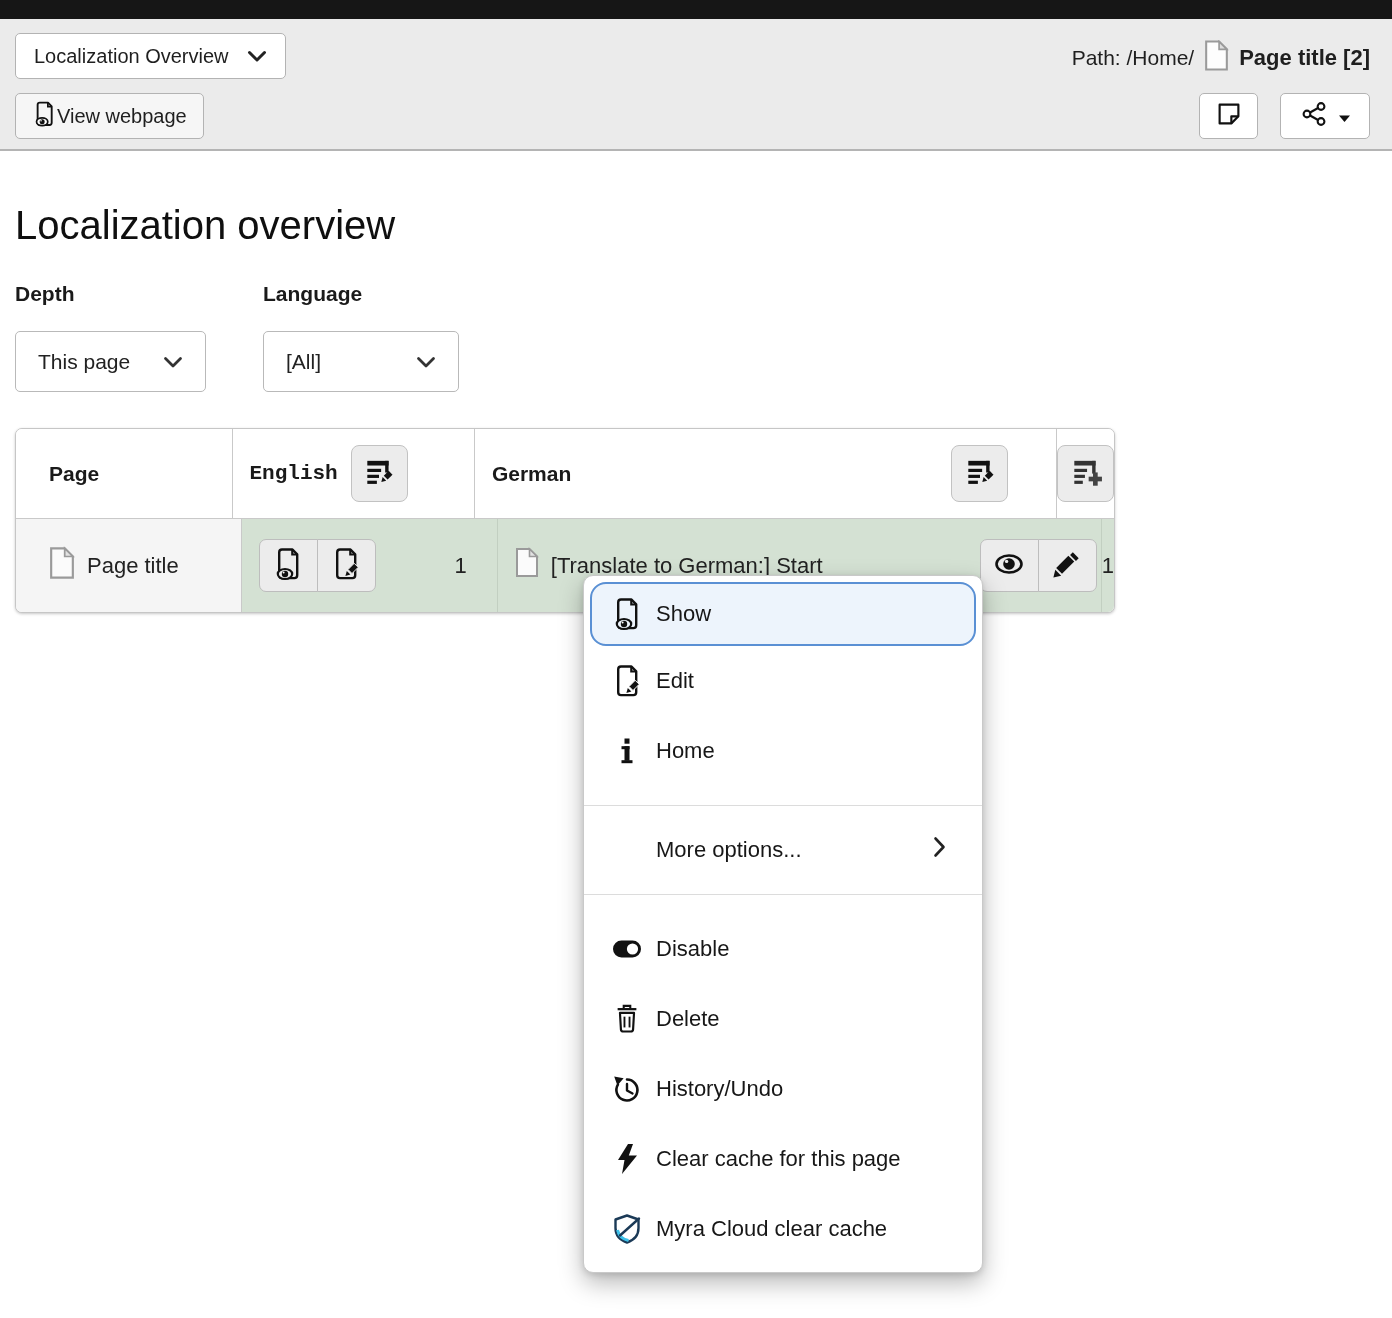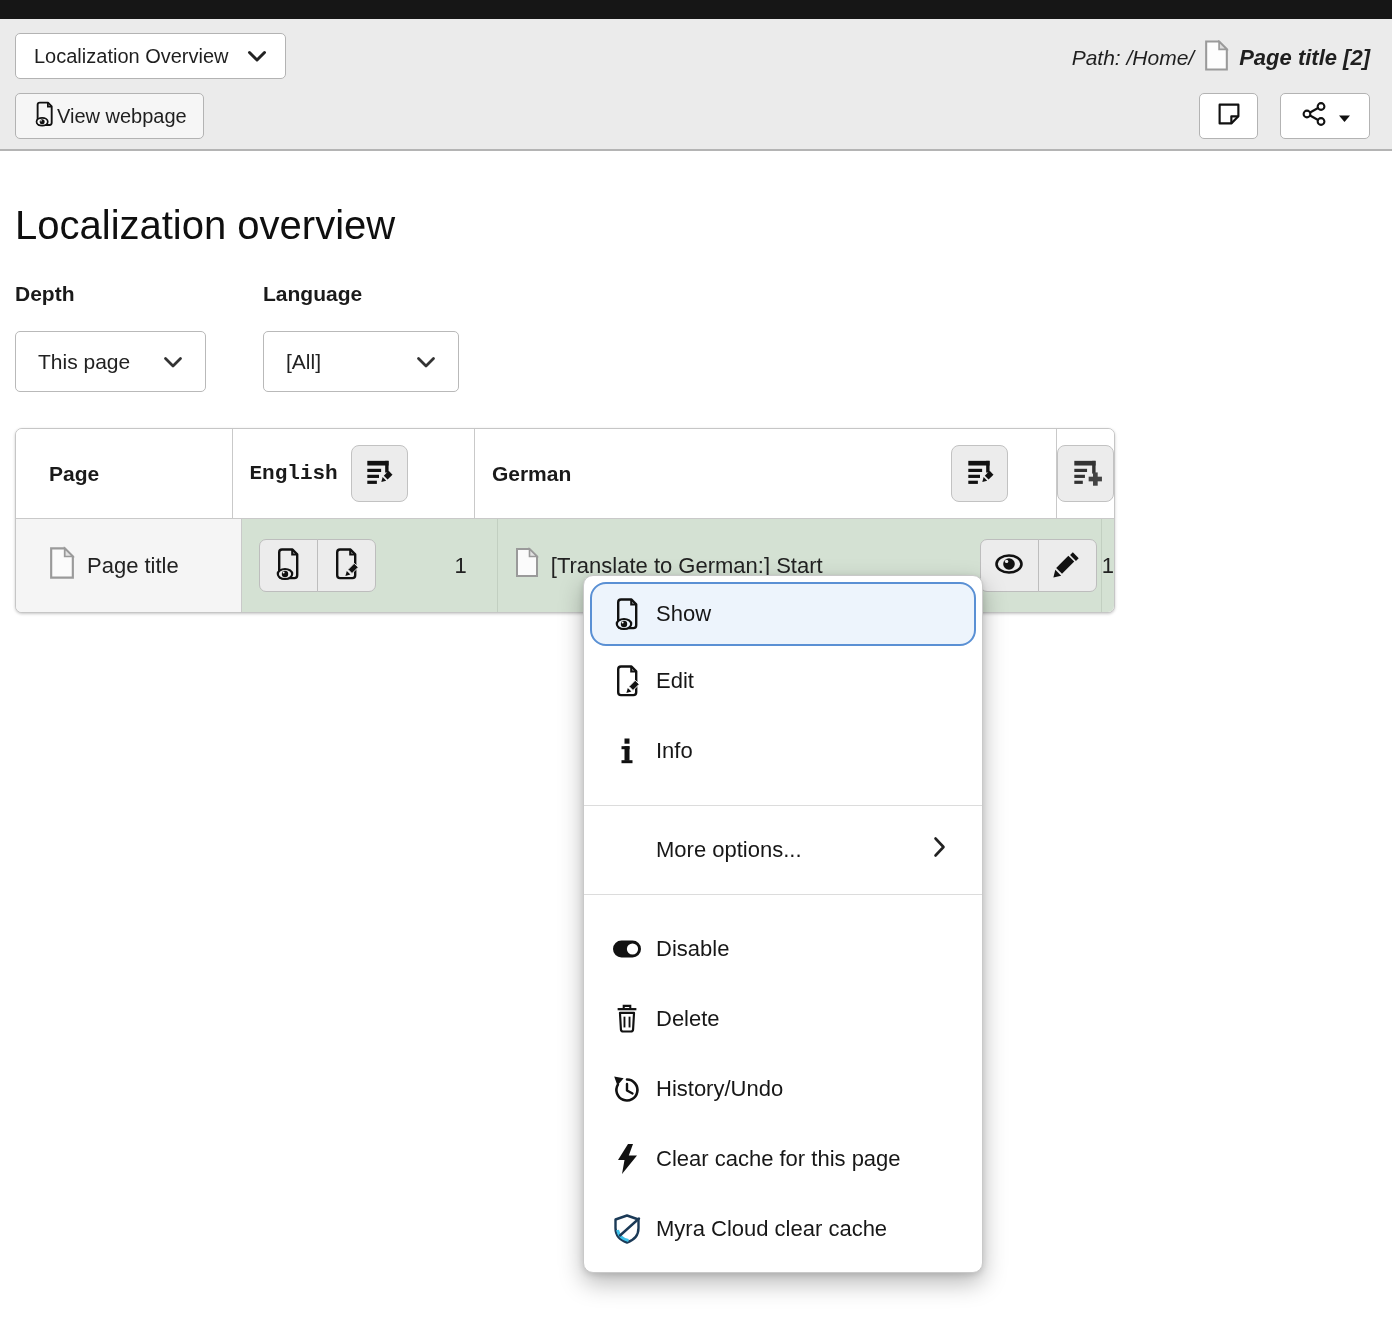--- a/index.html
+++ b/index.html
@@ -6,21 +6,21 @@
   html,body { background:#fff; }
   body { font-family:"Liberation Sans", sans-serif; color:#1a1a1a; }
   .screen { position:relative; width:1392px; height:1318px; background:#fff; overflow:hidden; }
 
   
   .topbar-black { position:absolute; top:0; left:0; width:100%; height:19px; background:#161616; }
   .toolbar { position:absolute; top:19px; left:0; width:100%; height:132px; background:#ebebeb; border-bottom:2px solid #b4b4b4; }
   .btn { display:inline-flex; align-items:center; justify-content:center; background:#fff; border:1px solid #b3b3b3; border-radius:5px; font-size:20px; color:#1f1f1f; cursor:pointer; }
   .module-btn { position:absolute; left:15px; top:14px; height:46px; padding:0 18px; gap:18px; }
   .viewpage-btn { position:absolute; left:15px; top:74px; height:46px; padding:0 16px; background:#f6f6f6; }
-  .path-row { position:absolute; top:22px; right:22px; height:34px; display:flex; align-items:center; gap:10px; font-size:21px; color:#1f1f1f;font-style:italic; }
+  .path-row { position:absolute; top:22px; right:22px; height:34px; display:flex; align-items:center; gap:10px; font-size:21px; color:#1f1f1f; }
   .path-ref { font-weight:700; font-size:22px; }
   .note-btn { position:absolute; top:74px; right:134px; width:59px; height:46px; }
   .share-btn { position:absolute; top:74px; right:22px; width:90px; height:46px; gap:9px; }
 
   
   .page-title { position:absolute; left:15px; top:203px; font-size:40px; font-weight:400; color:#0f0f0f; }
   .filter-label { position:absolute; top:282px; font-size:21px; font-weight:700; }
   .lbl-depth { left:15px; } .lbl-language { left:263px; }
   .select { position:absolute; top:331px; height:61px; background:#fff; border:1px solid #b9b9b9; border-radius:5px; display:flex; align-items:center; justify-content:space-between; padding:0 22px; font-size:21px; color:#222; cursor:pointer; }
   .select-depth { left:15px; width:191px; }
@@ -307,21 +307,21 @@
 
     <div class="menu-item">
       <span class="menu-icon info-glyph">
         <svg width="24" height="30" viewBox="0 0 24 30">
           <rect x="9.5" y="2.5" width="5" height="5.2" fill="#111"></rect>
           <rect x="6.5" y="10.2" width="8" height="3" fill="#111"></rect>
           <rect x="9.5" y="10.2" width="5" height="14.5" fill="#111"></rect>
           <rect x="6.5" y="24.2" width="11" height="3" fill="#111"></rect>
         </svg>
       </span>
-      <span class="menu-label">Info</span>
+      <span class="menu-label">Home</span>
     </div>
 
     <div class="menu-divider"></div>
 
     <div class="menu-item menu-more">
       <span class="menu-label">More options...</span>
       <span>
         <svg width="13" height="22" viewBox="0 0 13 22">
             <polyline points="2.5,2.5 10.5,11 2.5,19.5" fill="none" stroke="#222" stroke-width="2.6" stroke-linecap="round" stroke-linejoin="round"></polyline>
           </svg>

